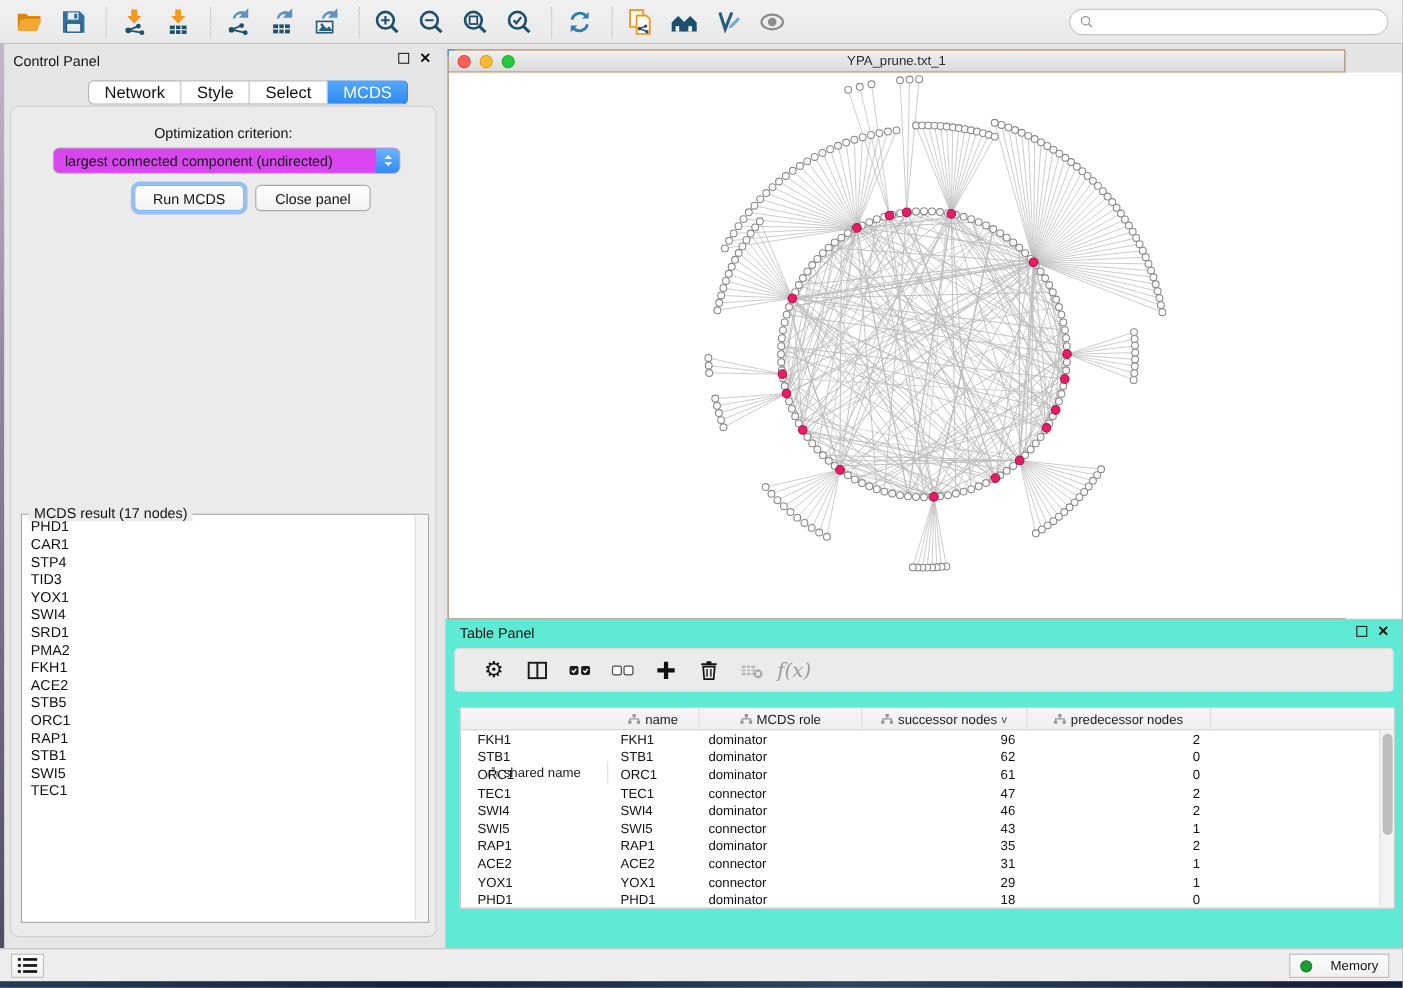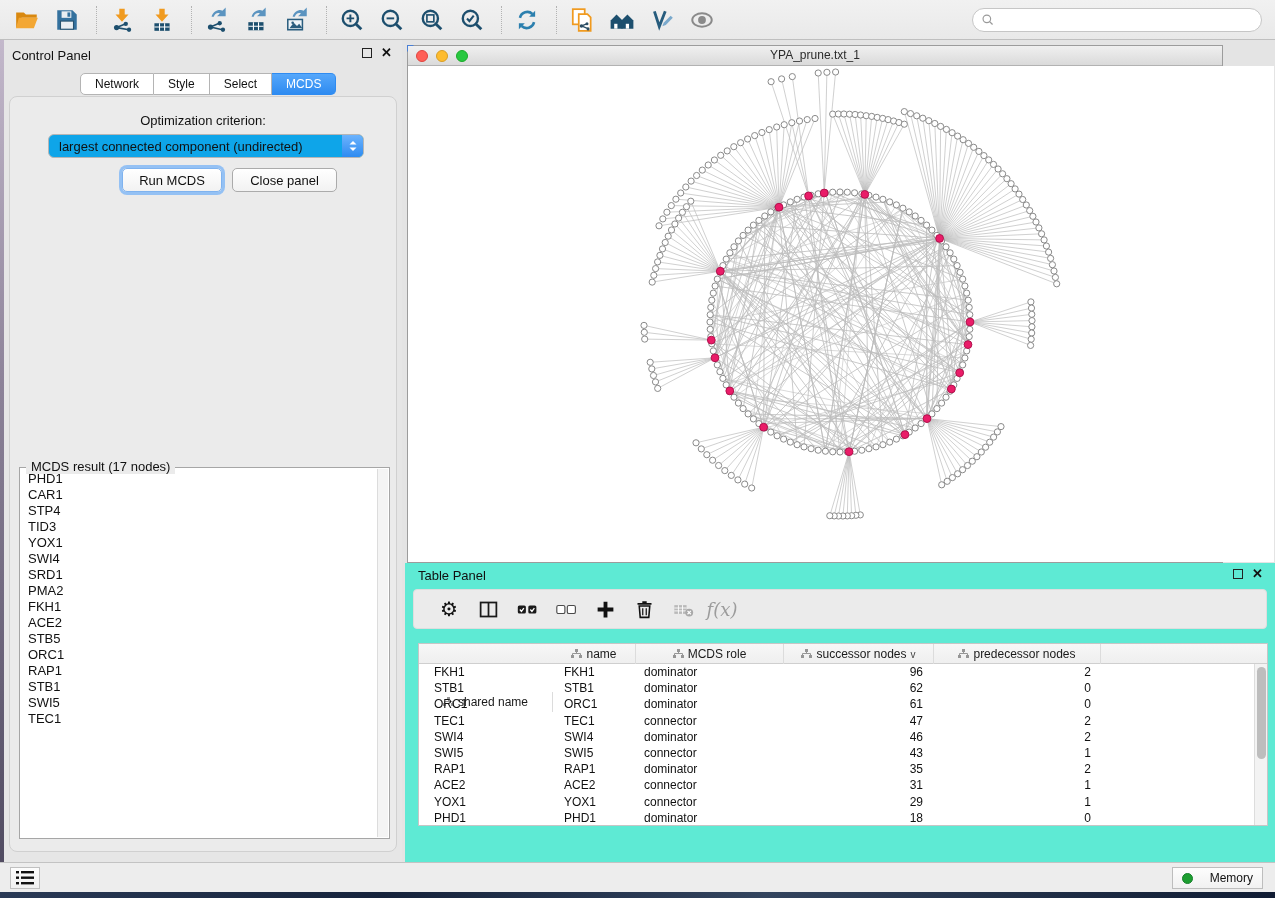--- a/index.html
+++ b/index.html
@@ -29,30 +29,30 @@
   
   .control-panel { position:absolute; left:4px; top:40px; width:398px; height:822px; background:#e6e6e6; }
   .cp-header { position:relative; height:30px; }
   .cp-title { position:absolute; left:8px; top:8px; font-size:13px; color:#111; }
   .panel-btns { position:absolute; right:10px; top:8px; display:flex; gap:9px; align-items:center; }
   .float-btn { width:10px; height:10px; border:1.5px solid #222; background:transparent; }
   .close-btn { font-size:13px; font-weight:bold; color:#111; line-height:10px; }
 
   .cp-tabs { position:absolute; left:76px; top:33px; display:flex; height:22px; }
   .seg { border:1px solid #b4b4b4; border-left:none; background:#fff; color:#111;
-    font-size:12px; padding:0 14px; display:flex; align-items:center; }
+    font-size:15px; padding:0 14px; display:flex; align-items:center; }
   .seg:first-child { border-left:1px solid #b4b4b4; border-radius:5px 0 0 5px; }
   .seg:last-child { border-radius:0 5px 5px 0; }
   .seg.active { background:linear-gradient(#55a7fb,#2e8bf1); color:#fff; border-color:#2e8bf1; }
 
   .cp-content { position:absolute; left:5px; top:56px; width:388px; height:756px;
     background:#ebebeb; border:1px solid #d0d0d0; border-radius:8px; }
   .opt-label { position:absolute; left:0; top:16px; width:100%; text-align:center; font-size:13px; color:#111; }
   .dropdown { position:absolute; left:38px; top:37px; width:316px; height:24px;
-    background:#0ea5e9; border:1px solid #b6b6b6; border-radius:6px; display:flex; align-items:center; }
+    background:#d946ef; border:1px solid #b6b6b6; border-radius:6px; display:flex; align-items:center; }
   .dropdown .dd-text { flex:1; font-size:13px; color:#111; padding-left:10px; white-space:nowrap; }
   .dd-stepper { width:21px; height:22px; border-radius:0 5px 5px 0;
     background:linear-gradient(#6cb3fd,#2e8bf1); display:flex; align-items:center; justify-content:center; }
   .btn-row { position:absolute; left:0; top:71px; width:100%; height:24px; }
   .mac-btn { position:absolute; height:24px; background:linear-gradient(#ffffff,#f2f2f2);
     border:1px solid #ababab; border-radius:5px; font-size:13px; color:#111;
     display:flex; align-items:center; justify-content:center; font-family:"Liberation Sans",sans-serif;margin-left:24px; }
   .run-btn { left:88px; width:100px; box-shadow:0 0 0 3px rgba(90,165,250,.6); border-color:#7fb3ef; }
   .close-panel-btn { left:198px; width:105px; }
 

